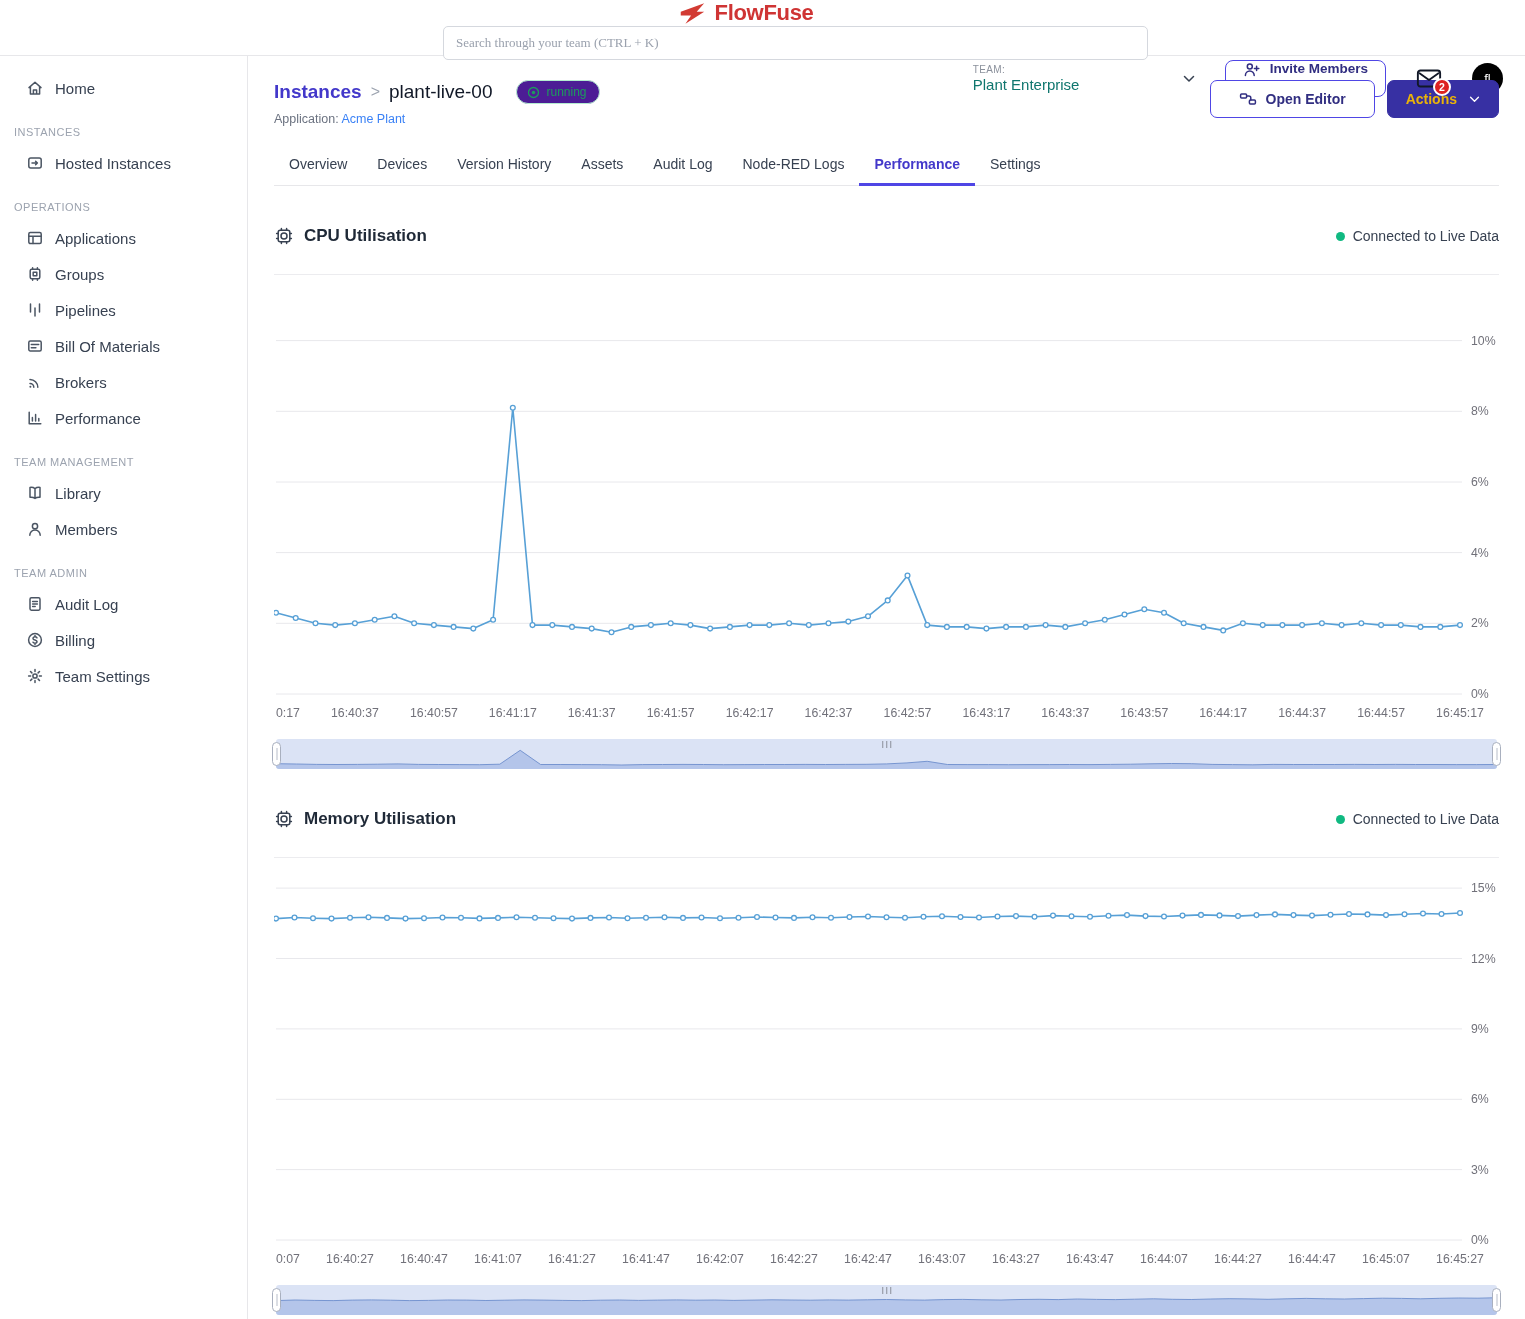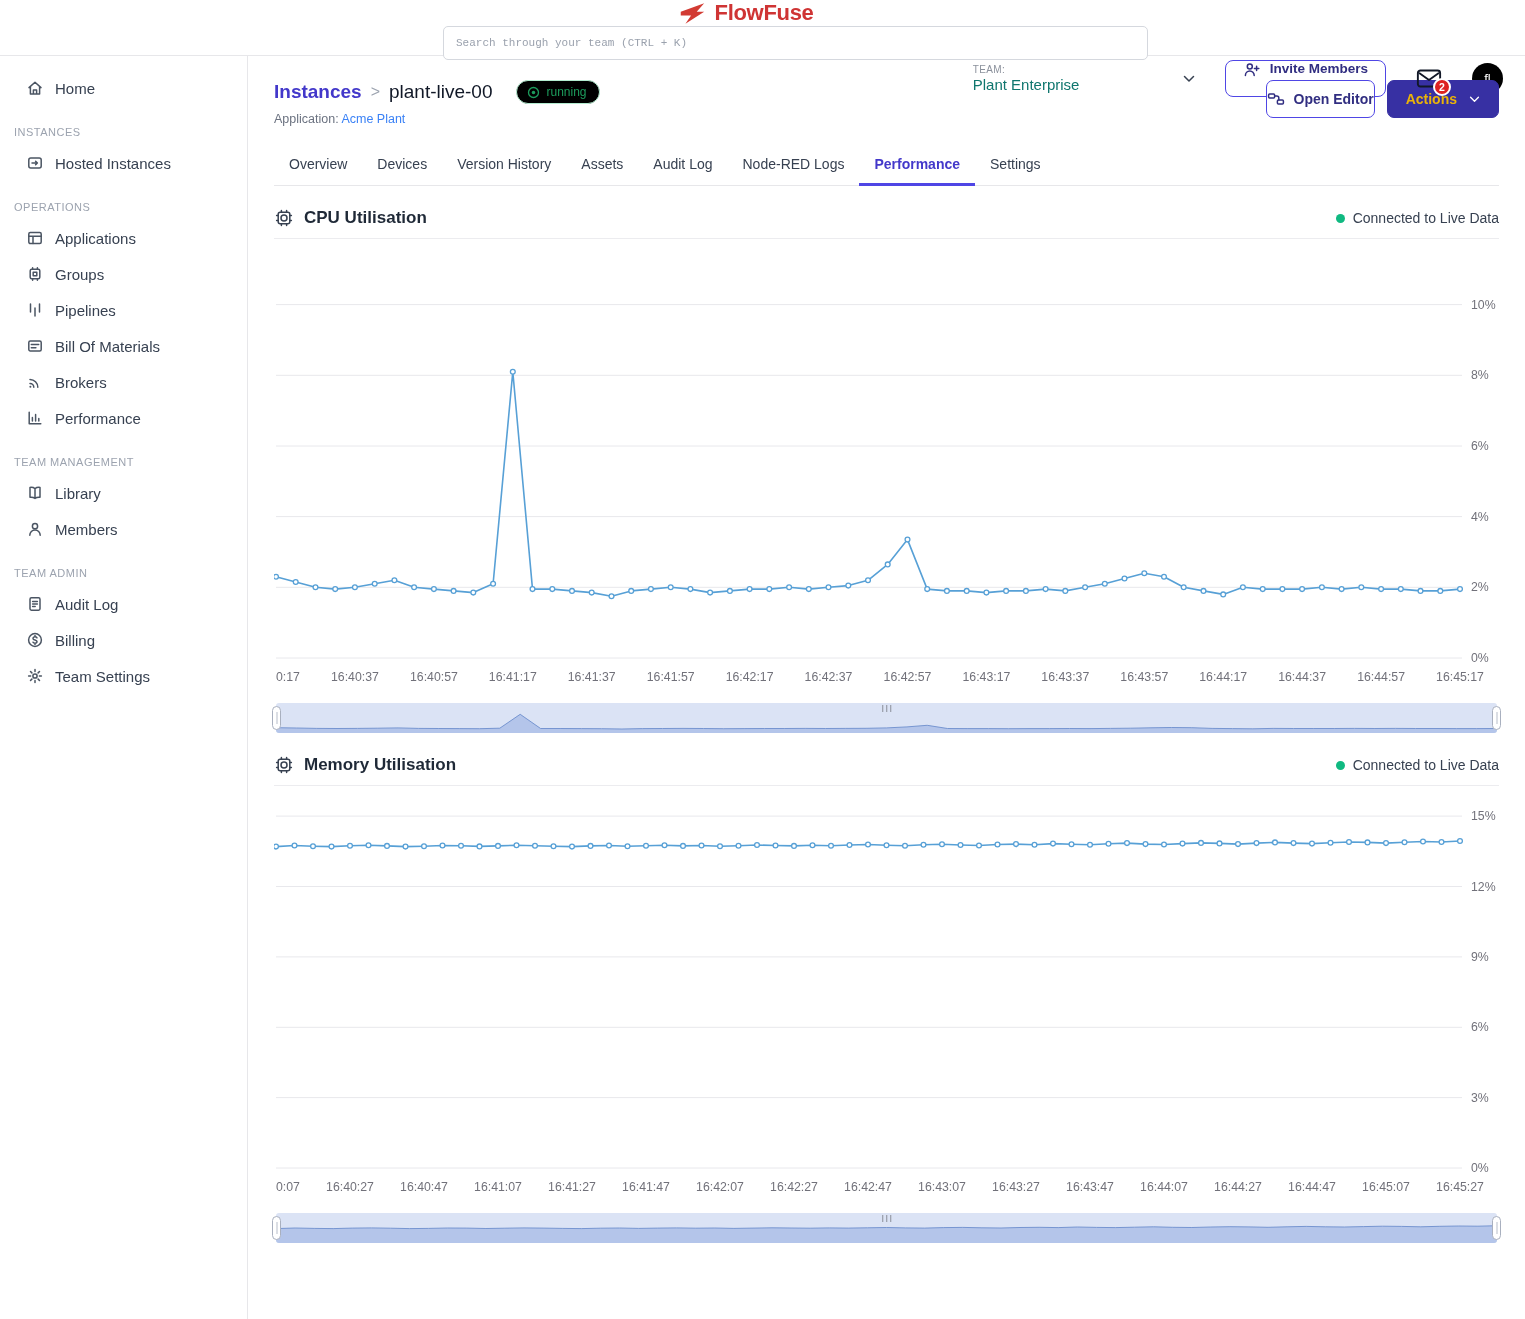--- a/index.html
+++ b/index.html
@@ -11,22 +11,22 @@
   
   .topbar {
     height:56px; display:flex; align-items:center; padding:0 22px;
     border-bottom:1px solid #e7e7ea; background:#fff;flex-direction:column;
   }
   .brand { display:flex; align-items:center; gap:8px; min-width:172px; }
   .brand-word { font-size:22px; font-weight:700; color:#cf3434; letter-spacing:-0.3px; }
   .search-wrap { width:705px; margin-left:66px; }
   .search-wrap input {
     width:100%; height:34px; border:1px solid #d5d8de; border-radius:5px;
-    padding:0 12px; font-size:11px; color:#374151; outline:none;
-    font-family:Liberation Mono, monospace;
+    padding:0 12px; font-size:13px; color:#374151; outline:none;
+    font-family:Liberation Serif, serif;
   }
   .search-wrap input::placeholder { color:#9aa1ad; }
   .top-right { margin-left:auto; display:flex; align-items:center; gap:30px; }
   .team-select { display:flex; align-items:center; justify-content:space-between; width:222px; cursor:pointer; }
   .team-label { font-size:10px; color:#8b919c; letter-spacing:.4px; }
   .team-name { font-size:15px; color:#0f766e; margin-top:1px; }
   .btn-invite {
     display:flex; align-items:flex-start; gap:9px; height:37px; padding:0 17px;
     background:#fff; border:1.4px solid #4f46e5; border-radius:8px;
     color:#312e81; font-weight:700; font-size:13.5px; cursor:pointer;
@@ -58,46 +58,46 @@
   .side-item .icn { color:#4b5563; display:flex; flex-shrink:0; }
   
   main { flex:1; padding:24px 26px 0 26px; }
   .page-head { display:flex; justify-content:space-between; align-items:flex-start; }
   .crumbs { display:flex; align-items:center; gap:9px; font-size:19px; }
   .crumb-root { color:#4338ca; font-weight:700; cursor:pointer; }
   .crumb-sep { color:#9ca3af; font-size:16px; }
   .crumb-current { color:#111827; font-weight:400; }
   .status-pill {
     margin-left:14px; display:inline-flex; align-items:center; gap:7px;
-    background:#000000; border:1px solid #b4ecd0; color:#1c9c5c;
+    background:#4c1d95; border:1px solid #b4ecd0; color:#1c9c5c;
     font-size:12px; border-radius:999px; padding:4px 12px 4px 10px;
   }
   .app-line { margin-top:8px; font-size:12.5px; color:#6b7280; }
   .app-link { color:#3b82f6; cursor:pointer; }
   .head-buttons { display:flex; gap:12px; }
   .btn-outline {
-    display:flex; align-items:center; gap:9px; height:38px; padding:0 0;
+    display:flex; align-items:center; gap:9px; height:38px; padding:0 28px;
     background:#fff; border:1.4px solid #4f46e5; border-radius:7px;
     color:#312e81; font-weight:700; font-size:14px; cursor:pointer;
     font-family:"Liberation Sans", sans-serif;
   }
   .btn-filled {
     display:flex; align-items:center; gap:12px; height:38px; padding:0 18px;
     background:#3730a3; border:1.4px solid #3730a3; border-radius:7px;
     color:#eab308; font-weight:700; font-size:14px; cursor:pointer;
     font-family:"Liberation Sans", sans-serif;
   }
   
   .tabs { margin-top:20px; display:flex; gap:0; border-bottom:1px solid #e7e7ea; }
   .tab { padding:10px 15px 11px 15px; font-size:14px; color:#374151; cursor:pointer; }
   .tab.active { color:#4338ca; font-weight:700; border-bottom:3px solid #4f46e5; margin-bottom:-1px; }
   
   .section-head {
-    margin-top:22px; display:flex; justify-content:space-between; align-items:center;
-    padding-bottom:10px; border-bottom:1px solid #ececef;
+    margin-top:40px; display:flex; justify-content:space-between; align-items:center;
+    padding-bottom:28px; border-bottom:1px solid #ececef;
   }
   .section-title { display:flex; align-items:center; gap:10px; font-size:17px; font-weight:700; color:#1f2937; }
   .live-status { display:flex; align-items:center; gap:8px; font-size:14px; color:#374151; }
   .live-dot { width:9px; height:9px; border-radius:50%; background:#10b981; }
   .chart-svg { display:block; margin-top:2px; }
   .chart-svg text { font-size:12.3px; fill:#71717a; font-family:"Liberation Sans", sans-serif; }
   .grid { stroke:#e8e8ec; stroke-width:1; }
   
   .navigator {
     position:relative; height:30px; background:#dbe3f5; border-radius:3px;

